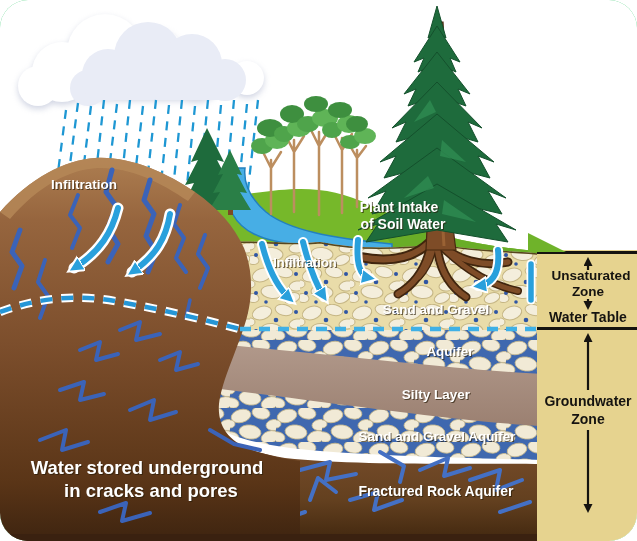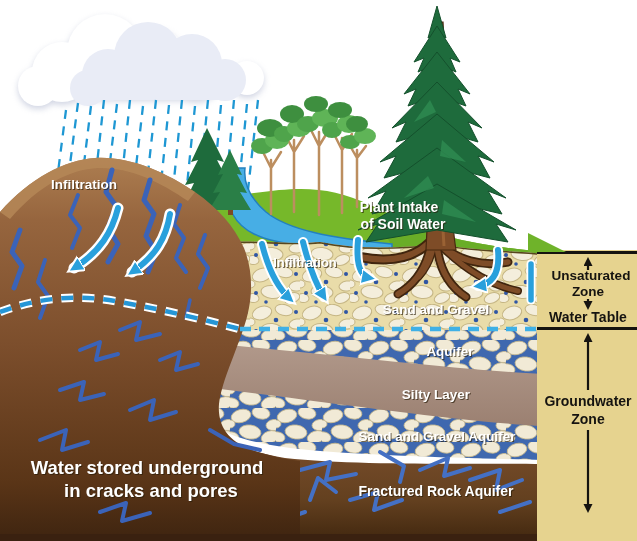--- a/index.html
+++ b/index.html
@@ -1,17 +1,17 @@
 <!DOCTYPE html>
 <html><head>
 <meta charset="utf-8">
 <style>
   html,body{margin:0;padding:0;background:#fff;}
   .stage{position:relative;width:637px;height:541px;overflow:hidden;background:#22c55e;
-         font-family:"Liberation Sans",sans-serif;}
+         font-family:"Liberation Sans",sans-serif;border-radius:28px;}
   svg{position:absolute;left:0;top:0;}
   .lbl{font-family:"Liberation Sans",sans-serif;font-weight:bold;fill:#ffffff;
        filter:drop-shadow(1px 1.4px 0.6px rgba(40,28,8,0.65));}
   .plbl{font-family:"Liberation Sans",sans-serif;font-weight:bold;fill:#151310;}
   .crack{fill:none;stroke:#4470C4;stroke-linecap:round;stroke-linejoin:round;}
   .hcrack{fill:none;stroke:#3B63B8;stroke-linecap:round;stroke-linejoin:round;}
   .cloudA{filter:drop-shadow(0 3px 3px rgba(140,150,185,0.40));}
 </style>
 </head>
 <body>

